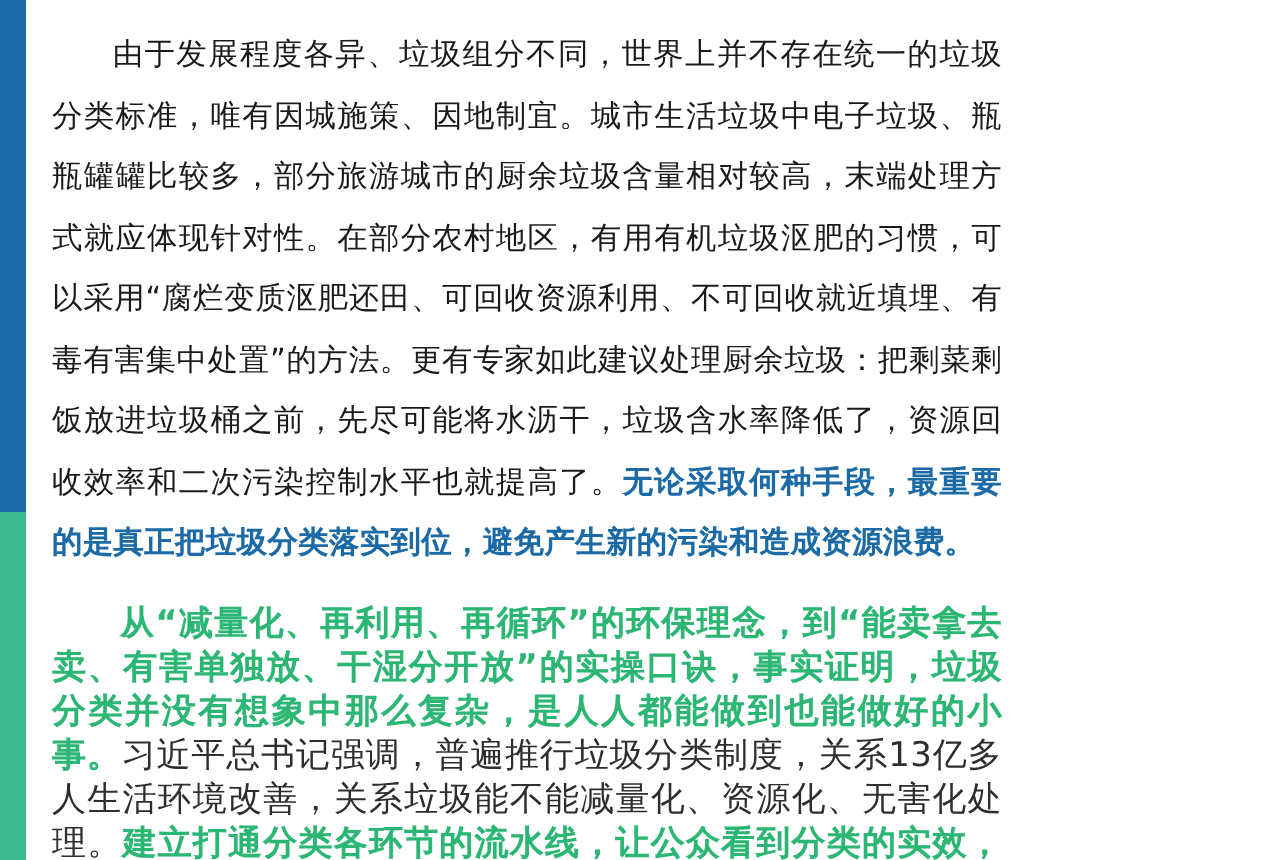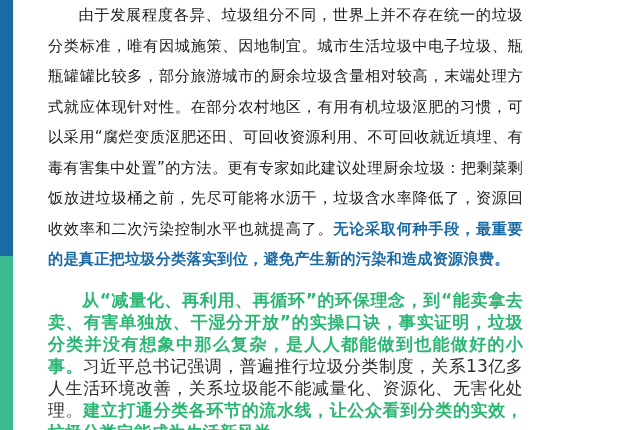--- a/index.html
+++ b/index.html
@@ -39,26 +39,26 @@
   .stripe-bottom {
     position: absolute;
     left: 0;
     top: 256px;
     width: 13px;
     height: 174px;
     background: #3aba8e;
   }
   .content {
     position: absolute;
-    left: 26px;
+    left: 4px;
     top: 0;
     width: 519px;
     height: 430px;
     box-sizing: border-box;
-    padding: 0 22px 10px 22px;
+    padding: 12px 22px 10px 22px;
   }
   p {
     margin: 0;
     text-align: justify;
     text-justify: inter-ideograph;
     letter-spacing: 0.2px;
   }
   .para-blue {
     font-size: 15.2px;
     line-height: 30.5px;

